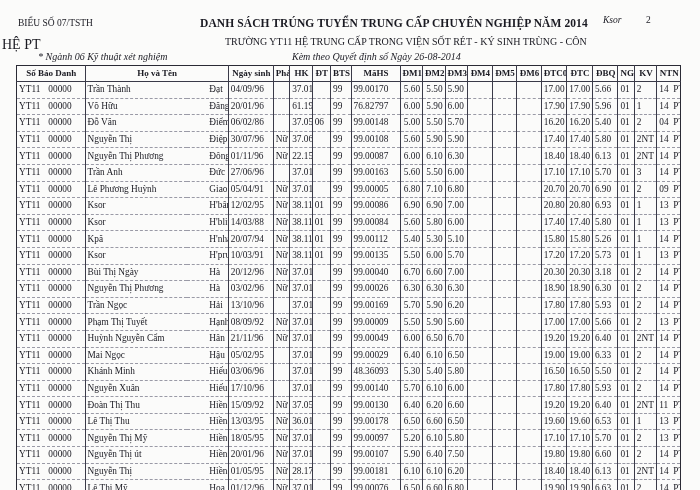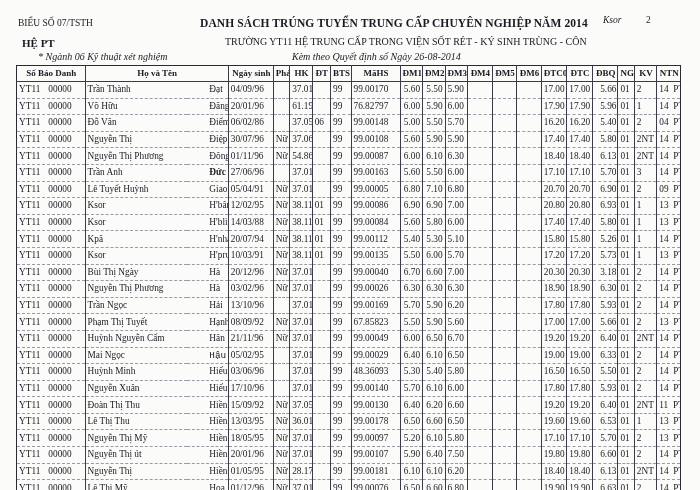--- a/index.html
+++ b/index.html
@@ -1,38 +1,38 @@
 <!DOCTYPE html>
 <html><head>
   <meta charset="utf-8">
   <style>
     html, body { margin: 0; padding: 0; background: #fbfbfa; }
     body { width: 700px; height: 490px; position: relative; overflow: hidden;
            font-family: "Liberation Serif", "DejaVu Serif", serif; color: #1a1a22; }
     .hdr { position: absolute; font-size: 10px; white-space: nowrap; }
     #form-code { left: 18px; top: 18px; font-size: 9.5px; }
-    #system { left: 22px; top: 37px; font-size: 11px; font-weight: bold; }
+    #system { left: 2px; top: 37px; font-size: 14px; font-weight: normal; }
     #major { left: 38px; top: 51px; font-style: italic; font-size: 10px; }
     #title { left: 200px; top: 17px; font-weight: bold; font-size: 11.5px; letter-spacing: 0.1px; }
     #school { left: 225px; top: 36px; font-size: 10px; }
     #decision { left: 292px; top: 51px; font-style: italic; font-size: 10px; }
     #page-label { left: 603px; top: 15px; font-style: italic; font-size: 9.5px; }
     #page-number { left: 646px; top: 15px; font-size: 9.5px; }
 
     table { position: absolute; left: 16px; top: 65px; border-collapse: collapse;
             table-layout: fixed; font-size: 9.3px; width: 665px; }
     th, td { height: 15.6px; padding: 0 1px 0 2px; white-space: nowrap; overflow: hidden;
              border-left: 1px solid #3a3a48; border-right: 1px solid #3a3a48;
              border-bottom: 1px dashed #9a9aa6; line-height: 15px; }
     th { font-weight: bold; font-size: 9px; text-align: center; border-top: 1.5px solid #2a2a35;
          border-bottom: 1px solid #3a3a48; height: 15px; }
     tbody tr:last-child td { border-bottom: 1px dashed #9a9aa6; }
     td.r { text-align: right; padding-right: 2px; }
     td.l { text-align: left; }
-    td.c { text-align: right; }
+    td.c { text-align: left; }
     .nb-r { border-right: none; }
     .nb-l { border-left: none; }
     .thick-l { border-left: 1.5px solid #2a2a35; }
     .thick-r { border-right: 1.5px solid #2a2a35; }
   </style>
 </head>
 <body>
 
 <div class="hdr" id="form-code">BIỂU SỐ 07/TSTH</div>
 <div class="hdr" id="system">HỆ  PT</div>
@@ -183,41 +183,41 @@
         <td class="l">01</td>
         <td class="l">2NT</td>
         <td class="l thick-r" style="white-space: pre;">14  PT</td>
       </tr>
       <tr>
         <td class="l thick-l" style="word-spacing: 6px;"><span>YT11</span><span style="margin-left: 8px;">00000</span></td>
         <td class="l nb-r">Nguyễn Thị Phương</td>
         <td class="l nb-l" style="padding-left: 22px;">Đông</td>
         <td class="l">01/11/96</td>
         <td class="l">Nữ</td>
-        <td class="l">54.86</td>
+        <td class="l">22.15</td>
         <td class="l"></td>
         <td class="l">99</td>
         <td class="l">99.00087</td>
         <td class="r">6.00</td>
         <td class="r">6.10</td>
         <td class="l">6.30</td>
         <td class="r"></td>
         <td class="r"></td>
         <td class="r"></td>
         <td class="r">18.40</td>
         <td class="r">18.40</td>
         <td class="c">6.13</td>
         <td class="l">01</td>
         <td class="l">2NT</td>
         <td class="l thick-r" style="white-space: pre;">14  PT</td>
       </tr>
       <tr>
         <td class="l thick-l" style="word-spacing: 6px;"><span>YT11</span><span style="margin-left: 8px;">00000</span></td>
         <td class="l nb-r">Trần Anh</td>
-        <td class="l nb-l" style="padding-left: 22px; font-weight: bold;">Đức</td>
+        <td class="l nb-l" style="padding-left: 22px;">Đức</td>
         <td class="l">27/06/96</td>
         <td class="l"></td>
         <td class="l">37.01</td>
         <td class="l"></td>
         <td class="l">99</td>
         <td class="l">99.00163</td>
         <td class="r">5.60</td>
         <td class="r">5.50</td>
         <td class="l">6.00</td>
         <td class="r"></td>
@@ -225,21 +225,21 @@
         <td class="r"></td>
         <td class="r">17.10</td>
         <td class="r">17.10</td>
         <td class="c">5.70</td>
         <td class="l">01</td>
         <td class="l">3</td>
         <td class="l thick-r" style="white-space: pre;">14  PT</td>
       </tr>
       <tr>
         <td class="l thick-l" style="word-spacing: 6px;"><span>YT11</span><span style="margin-left: 8px;">00000</span></td>
-        <td class="l nb-r">Lê Tuyết Huỳnh</td>
+        <td class="l nb-r">Lê Phương Huỳnh</td>
         <td class="l nb-l" style="padding-left: 22px;">Giao</td>
         <td class="l">05/04/91</td>
         <td class="l">Nữ</td>
         <td class="l">37.01</td>
         <td class="l"></td>
         <td class="l">99</td>
         <td class="l">99.00005</td>
         <td class="r">6.80</td>
         <td class="r">7.10</td>
         <td class="l">6.80</td>
@@ -416,21 +416,21 @@
       </tr>
       <tr>
         <td class="l thick-l" style="word-spacing: 6px;"><span>YT11</span><span style="margin-left: 8px;">00000</span></td>
         <td class="l nb-r">Phạm Thị Tuyết</td>
         <td class="l nb-l" style="padding-left: 22px;">Hạnh</td>
         <td class="l">08/09/92</td>
         <td class="l">Nữ</td>
         <td class="l">37.01</td>
         <td class="l"></td>
         <td class="l">99</td>
-        <td class="l">67.85823</td>
+        <td class="l">99.00009</td>
         <td class="r">5.50</td>
         <td class="r">5.90</td>
         <td class="l">5.60</td>
         <td class="r"></td>
         <td class="r"></td>
         <td class="r"></td>
         <td class="r">17.00</td>
         <td class="r">17.00</td>
         <td class="c">5.66</td>
         <td class="l">01</td>
@@ -456,21 +456,21 @@
         <td class="r">19.20</td>
         <td class="r">19.20</td>
         <td class="c">6.40</td>
         <td class="l">01</td>
         <td class="l">2NT</td>
         <td class="l thick-r" style="white-space: pre;">14  PT</td>
       </tr>
       <tr>
         <td class="l thick-l" style="word-spacing: 6px;"><span>YT11</span><span style="margin-left: 8px;">00000</span></td>
         <td class="l nb-r">Mai Ngọc</td>
-        <td class="l nb-l" style="padding-left: 22px; font-family: Liberation Mono, monospace;">Hậu</td>
+        <td class="l nb-l" style="padding-left: 22px;">Hậu</td>
         <td class="l">05/02/95</td>
         <td class="l"></td>
         <td class="l">37.01</td>
         <td class="l"></td>
         <td class="l">99</td>
         <td class="l">99.00029</td>
         <td class="r">6.40</td>
         <td class="r">6.10</td>
         <td class="l">6.50</td>
         <td class="r"></td>
@@ -478,21 +478,21 @@
         <td class="r"></td>
         <td class="r">19.00</td>
         <td class="r">19.00</td>
         <td class="c">6.33</td>
         <td class="l">01</td>
         <td class="l">2</td>
         <td class="l thick-r" style="white-space: pre;">14  PT</td>
       </tr>
       <tr>
         <td class="l thick-l" style="word-spacing: 6px;"><span>YT11</span><span style="margin-left: 8px;">00000</span></td>
-        <td class="l nb-r">Huỳnh Minh</td>
+        <td class="l nb-r">Khánh Minh</td>
         <td class="l nb-l" style="padding-left: 22px;">Hiếu</td>
         <td class="l">03/06/96</td>
         <td class="l"></td>
         <td class="l">37.01</td>
         <td class="l"></td>
         <td class="l">99</td>
         <td class="l">48.36093</td>
         <td class="r">5.30</td>
         <td class="r">5.40</td>
         <td class="l">5.80</td>

